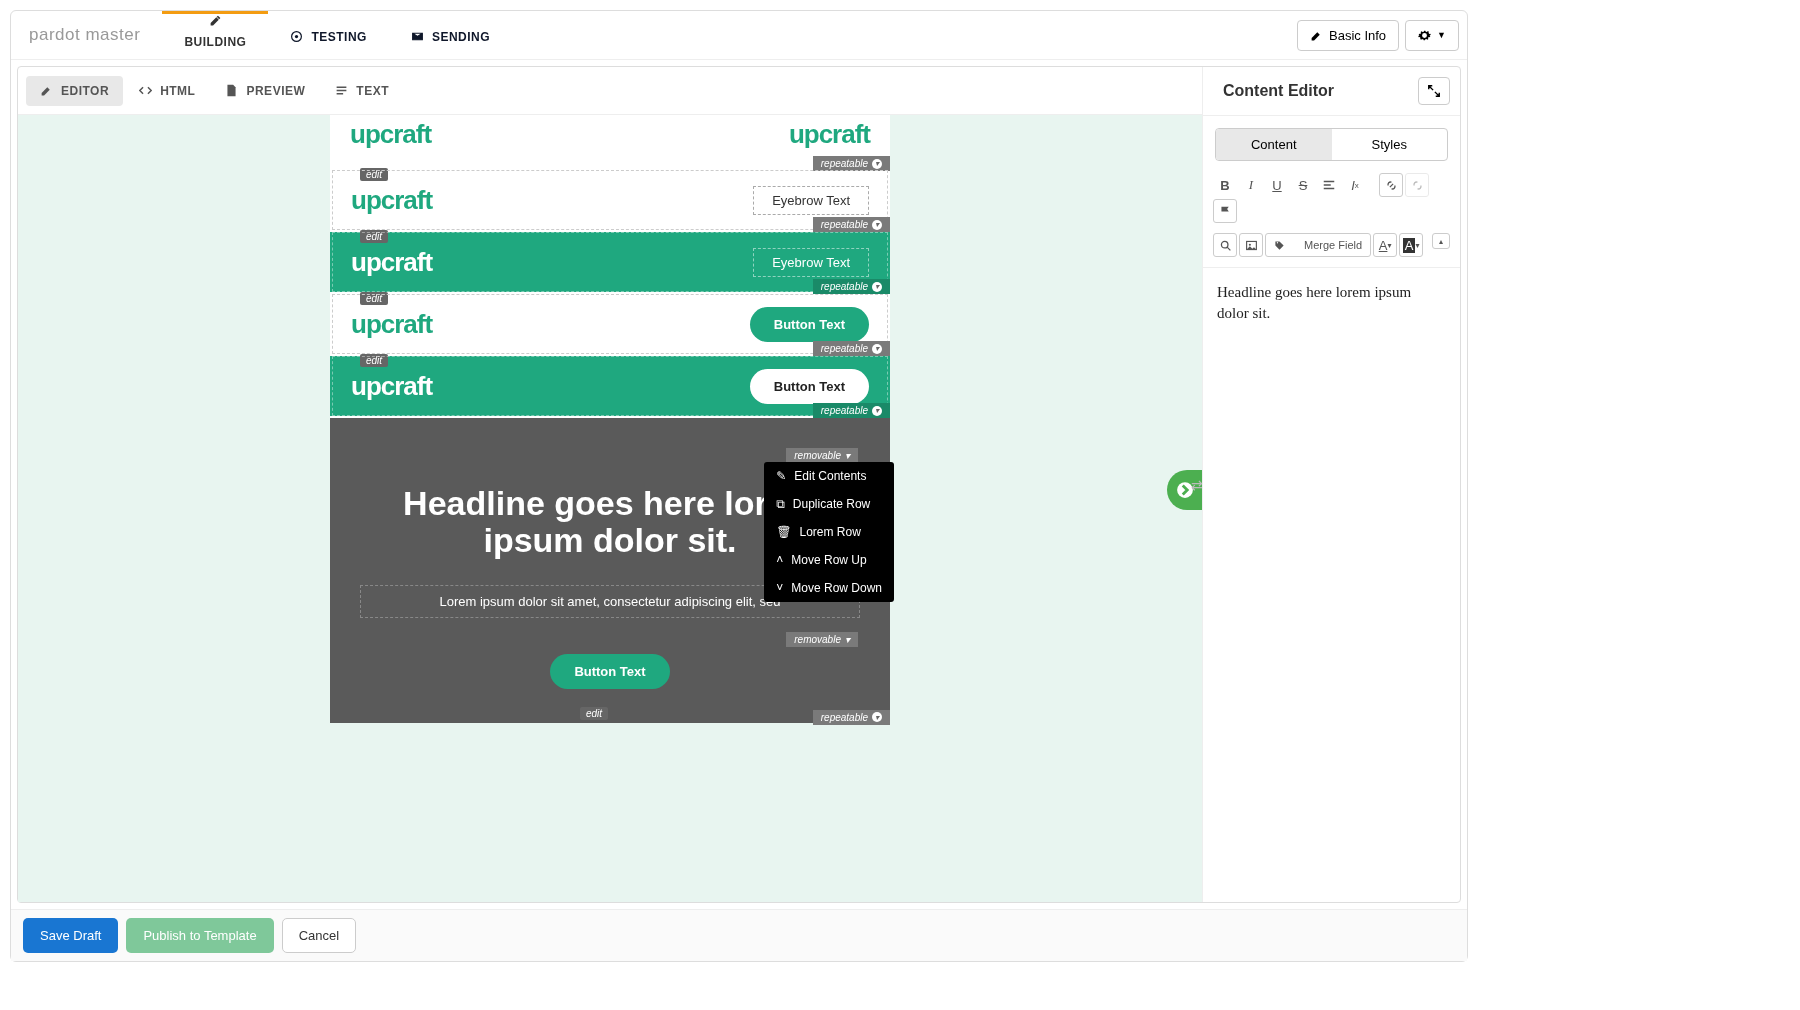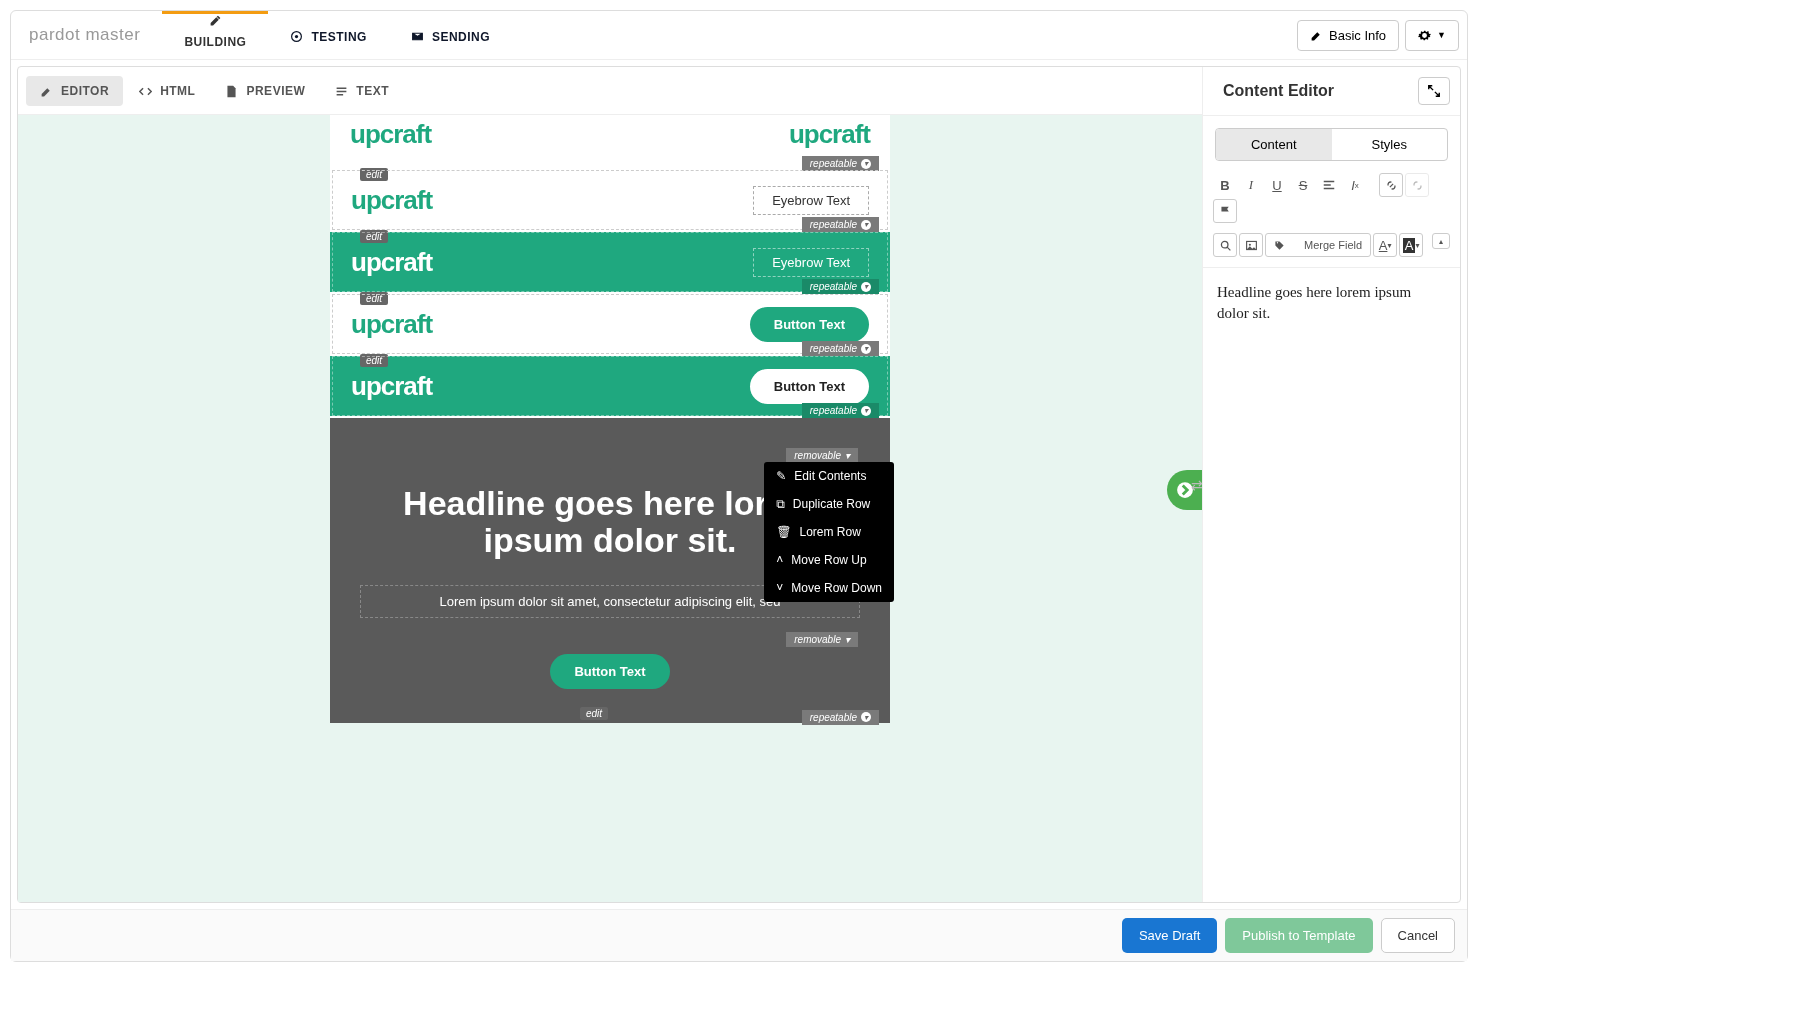--- a/index.html
+++ b/index.html
@@ -10,33 +10,33 @@
 .topbar { display: flex; align-items: center; height: 49px; border-bottom: 1px solid #eee; padding: 0 8px 0 18px; }
 .brand { color: #999; font-size: 17px; letter-spacing: 0.5px; margin-right: 22px; }
 .tabs { display: flex; gap: 0; height: 100%; }
 .tab { display: flex; align-items: center; gap: 8px; padding: 0 22px; color: #0f172a; font-size: 12px; font-weight: 700; letter-spacing: 0.5px; cursor: pointer; border-top: 3px solid transparent; }
 .tab.active { border-top: 3px solid #f39c12; color: #333; flex-direction: column; }
 .top-right { margin-left: auto; display: flex; gap: 6px; }
 .btn { background: #fff; border: 1px solid #ccc; border-radius: 4px; padding: 7px 12px; font-size: 13px; cursor: pointer; display: flex; align-items: center; gap: 6px; }
 
 .mainrow { display: flex; flex: 1; min-height: 0; border: 1px solid #ddd; margin: 6px; border-radius: 4px; }
 .lefttools { display: flex; align-items: center; gap: 2px; height: 48px; border-bottom: 1px solid #eee; padding: 0 8px; }
-.tool { display: flex; align-items: flex-end; gap: 8px; padding: 8px 14px; font-size: 12px; font-weight: 700; color: #555; border-radius: 4px; cursor: pointer; letter-spacing: 0.5px; }
+.tool { display: flex; align-items: flex-start; gap: 8px; padding: 8px 14px; font-size: 12px; font-weight: 700; color: #555; border-radius: 4px; cursor: pointer; letter-spacing: 0.5px; }
 .tool.active { background: #e8e8e8; }
 .left { flex: 1; display: flex; flex-direction: column; min-width: 0; }
 .canvas-wrap { flex: 1; background: #e8f5f0; overflow: hidden; position: relative; padding: 0; }
 
 .canvas { width: 560px; margin: 0 auto; background: #fff; }
 .block { position: relative; padding: 0; }
 .block.white { background: #fff; }
 .block.green { background: #1fa87f; }
 .block.dark { background: #5a5a5a; }
 .block-inner { padding: 10px 18px; min-height: 60px; display: flex; align-items: center; gap: 20px; border: 1px dashed #ccc; margin: 2px; position: relative; }
 .edit-tag { position: absolute; top: -2px; left: 30px; background: #666; color: #fff; font-size: 10px; font-style: italic; padding: 1px 6px; border-radius: 2px; }
-.rep-tag { position: absolute; bottom: -2px; right: 11px; background: #7a7a7a; color: #fff; font-size: 10px; font-style: italic; padding: 2px 8px; display: flex; align-items: center; gap: 4px; }
+.rep-tag { position: absolute; bottom: -2px; right: 0; background: #7a7a7a; color: #fff; font-size: 10px; font-style: italic; padding: 2px 8px; display: flex; align-items: center; gap: 4px; }
 .rep-tag .chev { width: 10px; height: 10px; background: #fff; border-radius: 50%; display: inline-flex; align-items: center; justify-content: center; color: #666; font-size: 8px; }
 .logo { color: #1fa87f; font-size: 26px; font-weight: 800; letter-spacing: -1px; }
 .block.green .logo { color: #fff; }
 .eyebrow { margin-left: auto; border: 1px dashed #aaa; padding: 6px 18px; font-size: 13px; color: #333; }
 .block.green .eyebrow { color: #fff; border-color: rgba(255,255,255,0.5); }
 .btn-pill { margin-left: auto; border-radius: 22px; padding: 10px 24px; font-size: 13px; font-weight: 600; border: none; cursor: pointer; }
 .btn-pill.green { background: #1fa87f; color: #fff; }
 .btn-pill.white { background: #fff; color: #222; }
 
 .dark-inner { padding: 30px 30px 28px; text-align: center; }
@@ -58,21 +58,21 @@
 .tbtn.i { font-style: italic; font-family: serif; }
 .tbtn.u { text-decoration: underline; }
 .tbtn.s { text-decoration: line-through; }
 .tbtn.bordered { border: 1px solid #ccc; }
 .tbtn.wide { width: auto; padding: 0 8px; font-size: 11px; gap: 19px; border: 1px solid #ccc; }
 .editor-body { padding: 14px; font-family: Georgia, serif; font-size: 15px; color: #222; line-height: 1.4; }
 
 .dragger { position: absolute; left: -12px; top: 50%; transform: translateY(-50%); color: #bbb; cursor: col-resize; font-size: 14px; }
 .float-play { position: absolute; right: -1px; top: 355px; width: 36px; height: 40px; background: #4caf50; border-radius: 20px 0 0 20px; display: flex; align-items: center; justify-content: center; color: #fff; }
 
-.footer { height: 52px; border-top: 1px solid #eee; display: flex; align-items: center; justify-content: flex-end; gap: 8px; padding: 0 12px; background: #fafafa; }
+.footer { height: 52px; border-top: 1px solid #eee; display: flex; align-items: center; gap: 8px; padding: 0 12px; background: #fafafa; }
 .fbtn { border-radius: 5px; padding: 9px 16px; font-size: 13px; cursor: pointer; border: 1px solid transparent; }
 .fbtn.primary { background: #1976d2; color: #fff; }
 .fbtn.success { background: #7fc89a; color: #fff; }
 .fbtn.default { background: #fff; border: 1px solid #ccc; color: #333; }
 
 svg { display: block; }
 .icon { width: 13px; height: 13px; }
 
 .twologo { display: flex; justify-content: space-between; padding: 4px 20px 18px; }
 </style>

